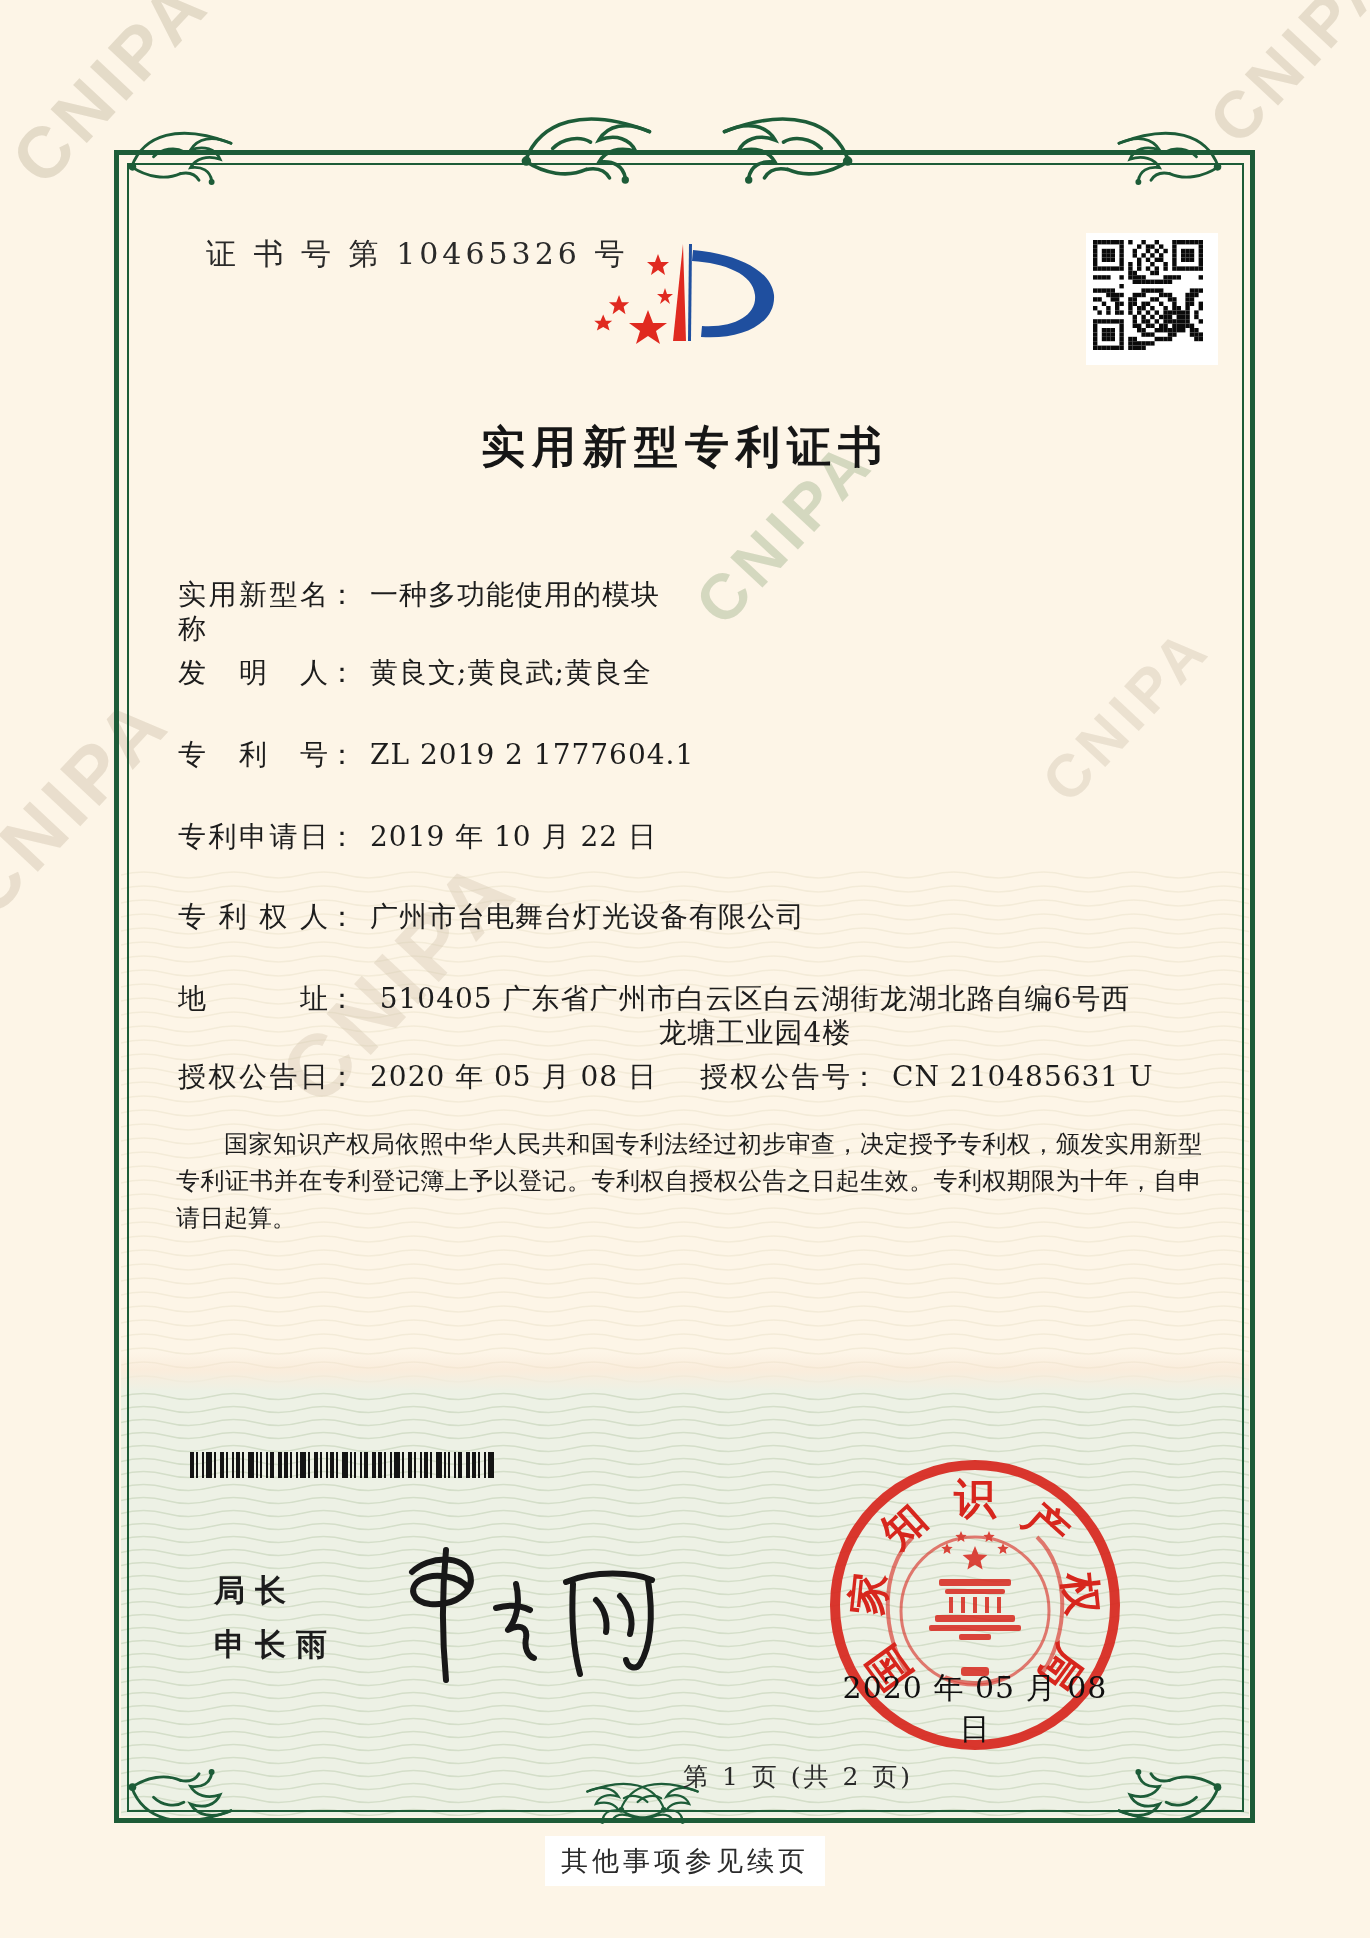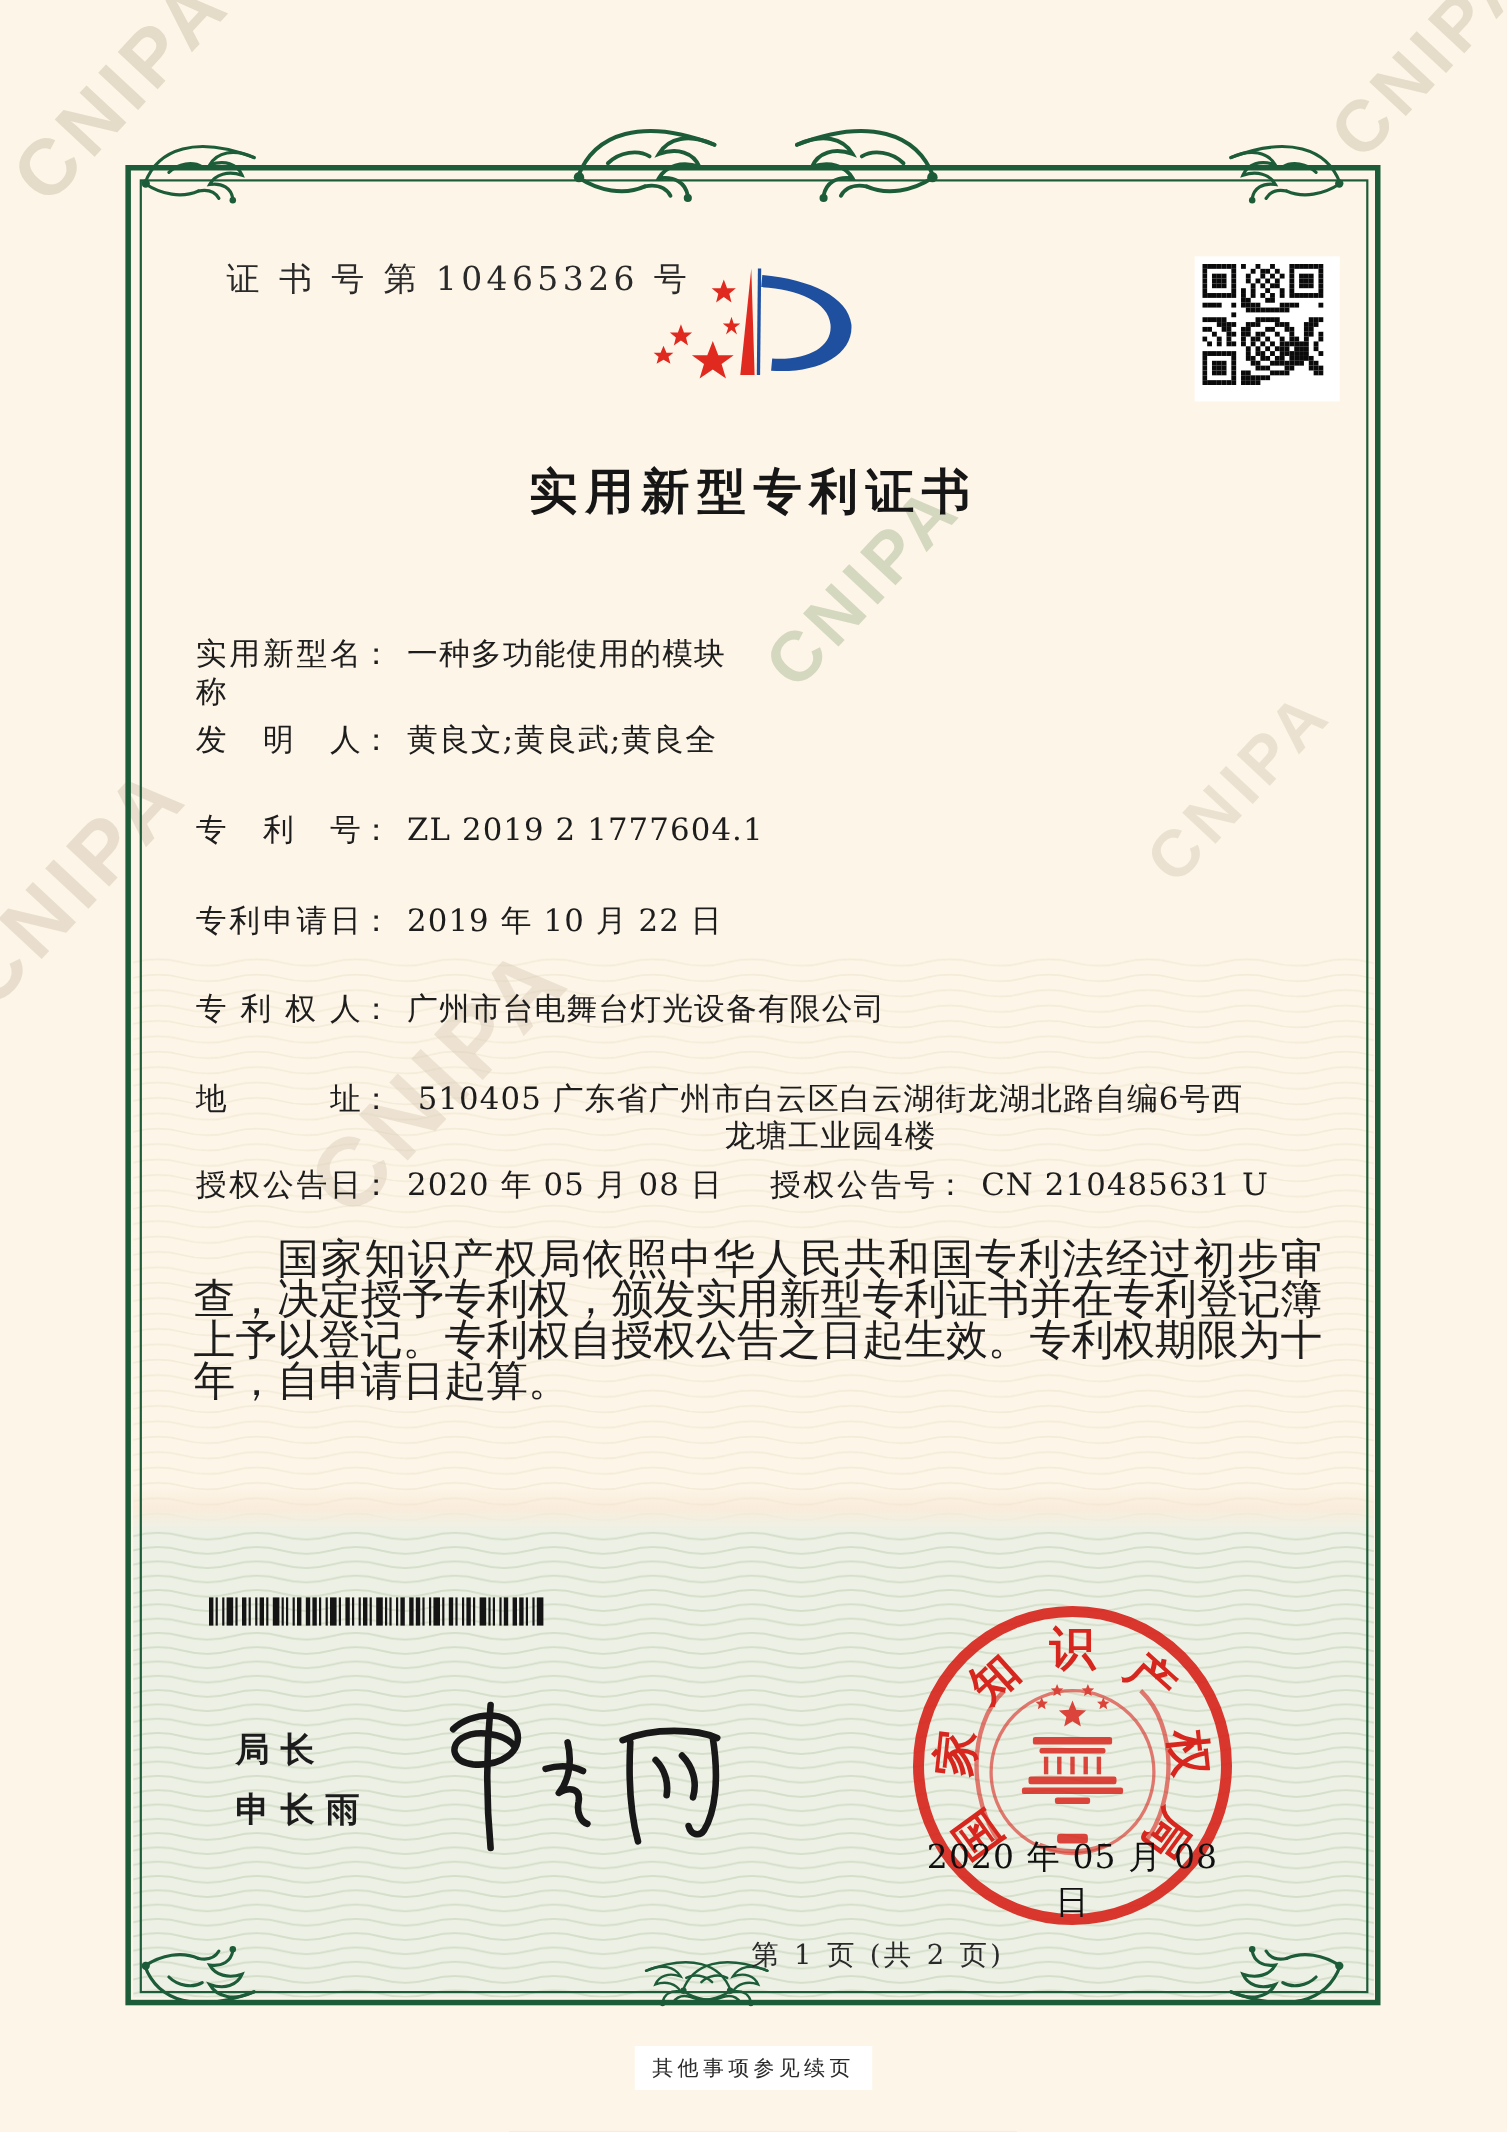--- a/index.html
+++ b/index.html
@@ -55,35 +55,35 @@
   .field{position:absolute;left:178px;font-size:28px;color:#1d1d1d;z-index:5;line-height:34px;}
   .f0{top:578px;} .f1{top:656px;} .f2{top:738px;} .f3{top:820px;} .f4{top:900px;} .f5{top:982px;}
   .f-grant{top:1060px;}
   .field .lab{display:inline-block;width:150px;text-align:justify;text-align-last:justify;vertical-align:top;}
   .field .colon{display:inline-block;vertical-align:top;}
   .field .val{display:inline-block;margin-left:14px;vertical-align:top;letter-spacing:1px;text-align:center;}
   .f5 .val{white-space:pre-line;width:770px;line-height:34px;}
   .grant2{position:absolute;left:522px;top:0;white-space:nowrap;}
   .grant2 .lab{width:150px;}
   .body-text{position:absolute;left:176px;top:1126px;width:1026px;z-index:5;
-             font-size:38px;line-height:37px;text-align:justify;color:#1d1d1d;}
+             font-size:24px;line-height:37px;text-align:justify;color:#1d1d1d;}
   .body-text p{margin:0 0 5px 0;text-indent:2em;}
   .barcode{position:absolute;left:190px;top:1452px;z-index:5;}
   .signer-title{position:absolute;left:214px;top:1570px;font-family:"Liberation Sans",sans-serif;
       font-weight:600;font-size:31px;letter-spacing:10px;color:#1c1c1c;z-index:5;}
   .signer-name{position:absolute;left:214px;top:1624px;font-family:"Liberation Sans",sans-serif;
       font-weight:600;font-size:31px;letter-spacing:10px;color:#1c1c1c;z-index:5;}
   .signature{position:absolute;left:368px;top:1532px;z-index:5;}
   .seal{position:absolute;left:823px;top:1453px;width:304px;height:304px;z-index:6;}
   .seal-date{position:absolute;left:823px;top:1668px;width:304px;text-align:center;font-size:30px;
       color:#101010;letter-spacing:1px;z-index:7;}
   .page-footer{position:absolute;left:121px;top:1760px;width:1354px;text-align:center;font-size:25px;
       letter-spacing:3px;color:#2a2a2a;z-index:5;}
   .note-wrap{position:absolute;left:0;top:1836px;width:1370px;text-align:center;z-index:5;}
-  .note{display:inline-block;background:#ffffff;padding:7px 16px;font-size:19px;letter-spacing:4px;color:#2a2a2a;margin-top:24px;}
+  .note{display:inline-block;background:#ffffff;padding:7px 16px;font-size:27px;letter-spacing:4px;color:#2a2a2a;}
 </style>
 </head>
 <body>
 
 <div class="page">
 
   <div class="upper-waves">
     <svg width="1128" height="522">
       <defs>
         <pattern id="wvf" width="90" height="14" patternUnits="userSpaceOnUse">

